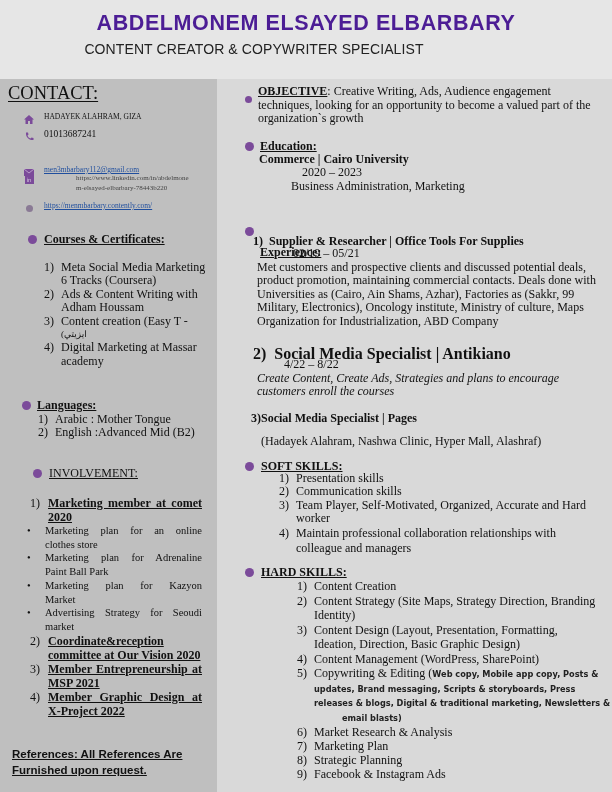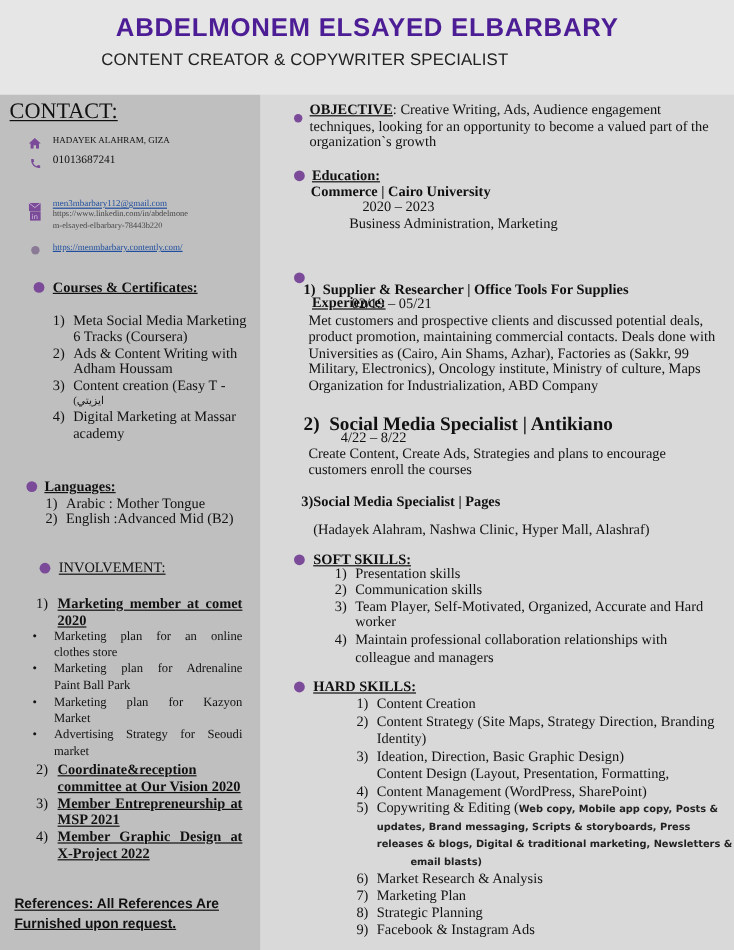--- a/index.html
+++ b/index.html
@@ -9,21 +9,21 @@
   .name { position: absolute; top: 11px; left: 0; width: 612px; font-family: "Liberation Sans", sans-serif; font-weight: bold; font-size: 21.5px; letter-spacing: 0.6px; color: #4c1d95; }
   .role { position: absolute; top: 41px; left: 0; width: 508px; font-family: "Liberation Sans", sans-serif; font-size: 14px; color: #222; letter-spacing: 0.1px; }
   .left { position: absolute; left: 0; top: 79px; width: 217px; height: 713px; background: #bfbfbf; }
   .right { position: absolute; left: 217px; top: 79px; width: 395px; height: 713px; background: #d9d9d9; }
   .abs { position: absolute; }
   .contact-title { left: 8px; top: 4px; font-size: 18.5px; text-decoration: underline; text-underline-offset: 2px; }
   .ci { left: 24px; display: flex; align-items: flex-start; }
   .ci .ico { width: 10px; height: 10px; margin-right: 10px; margin-top: 2px; display: inline-flex; align-items: center; justify-content: center; }
   .ci .txt { font-size: 8px; line-height: 10px; }
   .link { color: #1f4e9e; text-decoration: underline; }
-  .gray { color: #444; }
+  .gray { color: #444; margin-left: 32px; }
   .bullet-ico { width: 9px; height: 9px; border-radius: 50%; background: #7b4b9a; display: inline-block; }
   .sec-h { font-weight: bold; font-size: 12px; text-decoration: underline; }
   .plain { font-size: 12px; line-height: 13.4px; }
   ol.num { list-style: none; }
   ol.num li { position: relative; padding-left: 17px; font-size: 12px; line-height: 13.4px; }
   ol.num li .n { position: absolute; left: 0; top: 0; }
   .inv-b { font-weight: bold; text-decoration: underline; font-size: 12px; line-height: 14px; }
   .dot-li { position: relative; padding-left: 27px; font-size: 10.5px; line-height: 13.7px; text-align: justify; text-align-last: left; }
   .dot-li .d { position: absolute; left: 9px; top: 0; }
   .refs { left: 12px; top: 668px; width: 200px; font-family: "Liberation Sans", sans-serif; font-weight: bold; font-size: 11.5px; line-height: 15.5px; text-decoration: underline; }
@@ -215,21 +215,21 @@
     <div>product promotion, maintaining commercial contacts. Deals done with</div>
     <div>Universities as (Cairo, Ain Shams, Azhar), Factories as (Sakkr, 99</div>
     <div>Military, Electronics), Oncology institute, Ministry of culture, Maps</div>
     <div>Organization for Industrialization, ABD Company</div>
   </div>
 
   <div class="abs" style="left:36px; top:266px; width:355px;">
     <div style="font-size:16px; font-weight:bold;"><span>2)</span>&nbsp;&nbsp;<span>Social Media Specialist | Antikiano</span></div>
   </div>
   <div class="abs plain" style="left:67px; top:279px;">4/22 – 8/22</div>
-  <div class="abs plain" style="left:40px; top:293px; width:355px;">
+  <div class="abs plain" style="left:40px; top:293px; width:355px;font-style:italic;">
     <div>Create Content, Create Ads, Strategies and plans to encourage</div>
     <div>customers enroll the courses</div>
   </div>
 
   <div class="abs" style="left:34px; top:332px; width:355px;">
     <div style="font-size:12px; font-weight:bold;"><span>3)</span><span>Social Media Specialist | Pages</span></div>
   </div>
   <div class="abs plain" style="left:44px; top:356px;">(Hadayek Alahram, Nashwa Clinic, Hyper Mall, Alashraf)</div>
 
   <div class="abs" style="left:28px; top:380px; display:flex; align-items:center;">
@@ -257,22 +257,22 @@
   </div>
   <ol class="abs num" style="left:80px; top:500px; width:312px;">
     <li style="line-height:14.5px;"><span class="n">1)</span><span>Content Creation</span></li>
     <li style="line-height:14.5px;">
         <span class="n">2)</span>
         <span style="display:block; white-space:nowrap;">Content Strategy (Site Maps, Strategy Direction, Branding</span>
         <span style="display:block">Identity)</span>
       </li>
     <li style="line-height:14.5px;">
         <span class="n">3)</span>
+        <span style="display:block">Content Design (Layout, Presentation, Formatting,</span>
         <span style="display:block">Ideation, Direction, Basic Graphic Design)</span>
-        <span style="display:block">Content Design (Layout, Presentation, Formatting,</span>
       </li>
     <li style="line-height:14.5px;"><span class="n">4)</span><span>Content Management (WordPress, SharePoint)</span></li>
     <li style="line-height:14.5px;">
         <span class="n">5)</span>
       <span style="display:block; white-space:nowrap;"><span>Copywriting &amp; Editing (</span><span class="small-sans">Web copy, Mobile app copy, Posts &amp;</span></span>
       <span style="display:block; white-space:nowrap;" class="small-sans">updates, Brand messaging, Scripts &amp; storyboards, Press</span>
       <span style="display:block; white-space:nowrap;" class="small-sans">releases &amp; blogs, Digital &amp; traditional marketing, Newsletters &amp;</span>
       <span style="display:block; white-space:nowrap;margin-left:28px;" class="small-sans">email blasts)</span>
     </li>
     <li style="line-height:14px;"><span class="n">6)</span><span>Market Research &amp; Analysis</span></li>

